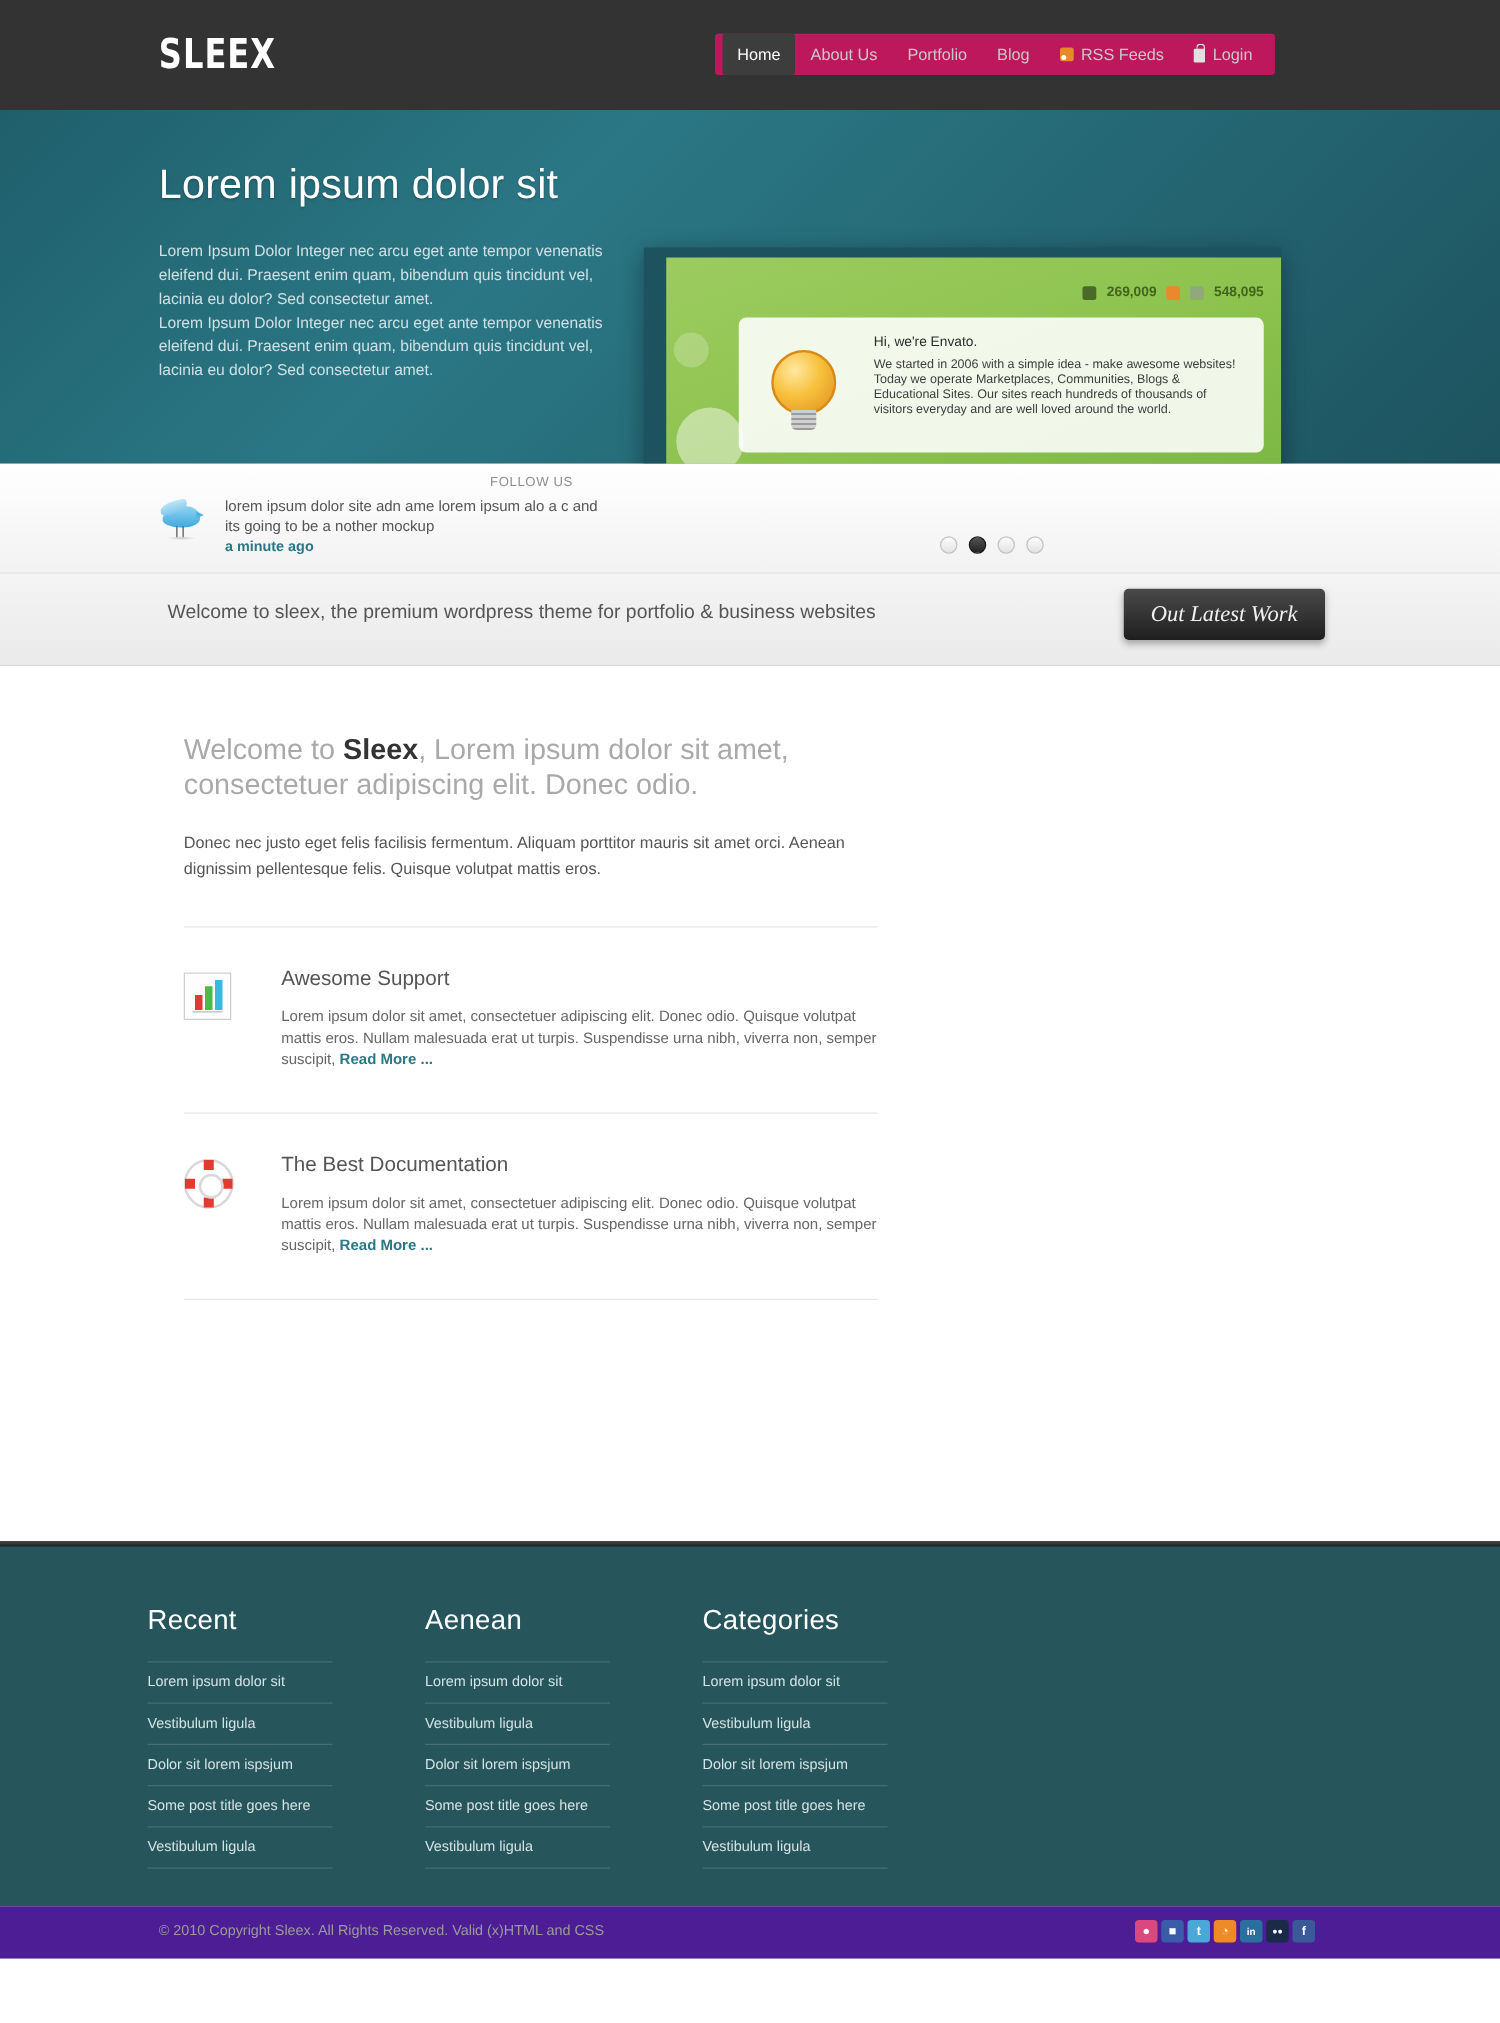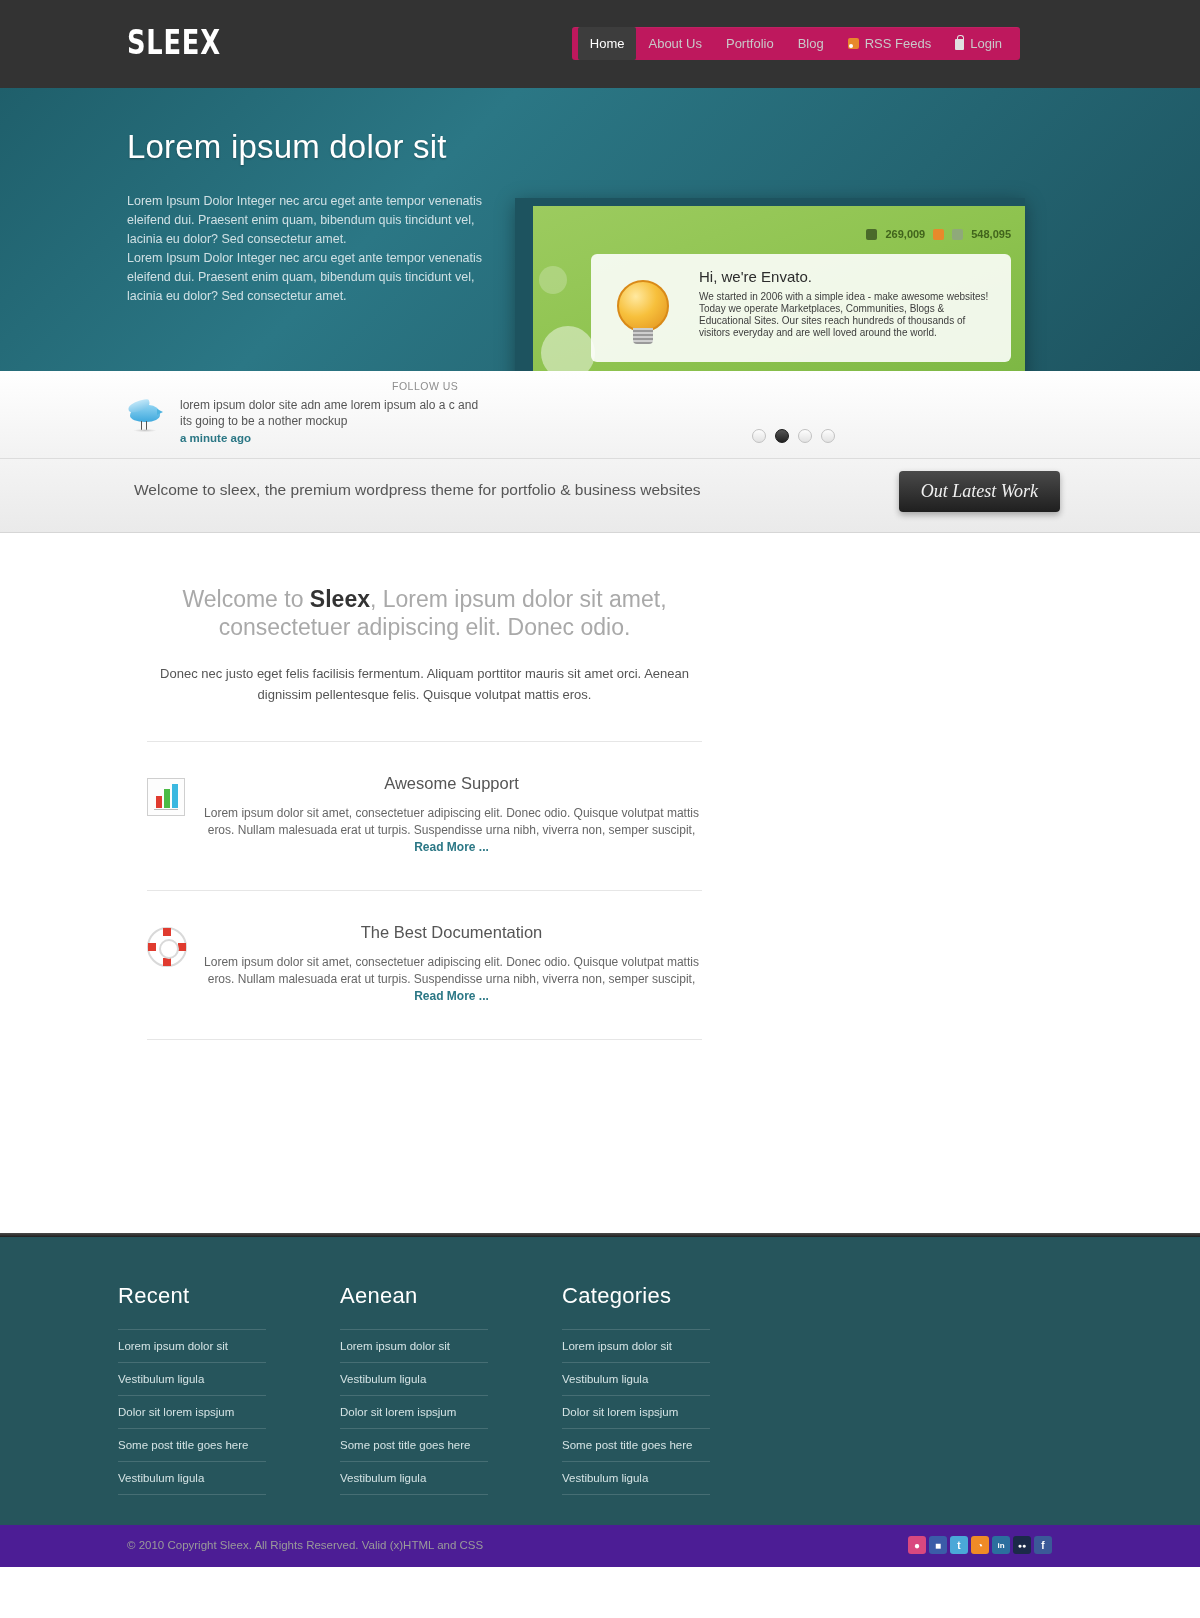--- a/index.html
+++ b/index.html
@@ -160,21 +160,21 @@
     background: radial-gradient(circle at 35% 30%, #ffe9a0 0%, #f7c03c 45%, #e08e1b 100%);
     border-radius: 50%;
     border: 2px solid #d98a18;
   }
   .bulb-base {
     width: 20px; height: 16px;
     margin: -4px auto 0;
     background: repeating-linear-gradient(#cfcfcf 0 2px, #9a9a9a 2px 4px);
     border-radius: 0 0 4px 4px;
   }
-  .shot-h1 { font-size: 15px; color:#2c2c2c; margin-bottom: 6px; }
+  .shot-h1 { font-size: 11px; color:#2c2c2c; margin-bottom: 6px; }
   .shot-p { font-size: 10px; color:#3d3d3d; line-height: 12px; }
 
   
   .twbar {
     height: 88px;
     background: linear-gradient(180deg,#ffffff 0%, #f2f2f2 100%);
     border-bottom: 1px solid #dcdcdc;
     position: relative;
   }
   .follow-us {
@@ -266,42 +266,41 @@
     box-shadow: 0 3px 6px rgba(0,0,0,.3);
     cursor: pointer;
   }
 
   
   .main {
     background: #ffffff;
     padding: 52px 0 80px;
     min-height: 700px;
     position: relative;
-    text-align: center;
   }
   .container { width: 1200px; position: relative; }
   .content { margin-left: 147px; width: 555px; }
   .lead-h {
     font-size: 23px;
     color: #a9a9a9;
     font-weight: normal;
     line-height: 28px;
   }
   .lead-h b { color: #333333; font-weight: bold; }
   .lead-p {
     margin-top: 22px;
     font-size: 13px;
     color: #555555;
     line-height: 21px;
   }
   .rule { height:1px; background:#e6e6e6; margin: 36px 0 0; }
 
   .feature {
     display: flex;
-    gap: 12px;
+    gap: 36px;
     padding: 32px 0 34px;
     border-bottom: 1px solid #e6e6e6;
   }
   .feature:last-child { border-bottom: 1px solid #e6e6e6; }
   .feat-icon { width: 42px; flex: none; padding-top: 4px; }
   .feat-title { font-size: 16.5px; color: #555555; font-weight: normal; }
   .feat-p { margin-top: 12px; font-size: 12px; color: #666; line-height: 17px; }
   .read-more { color: #2b7785; font-weight: bold; cursor: pointer; }
 
   

